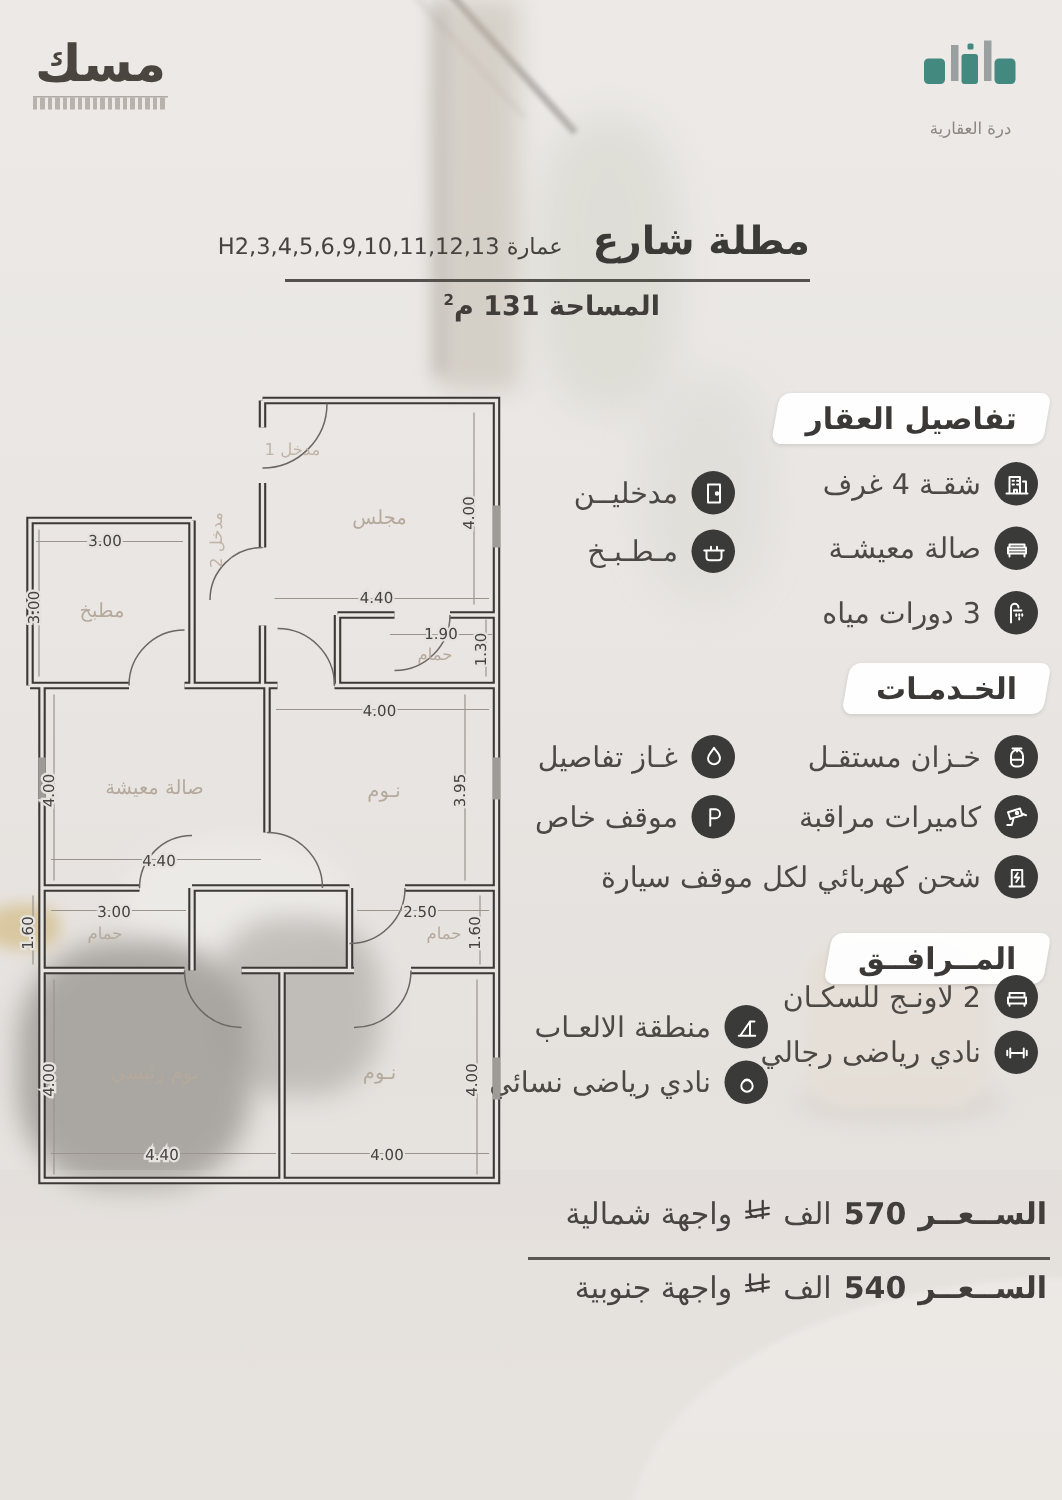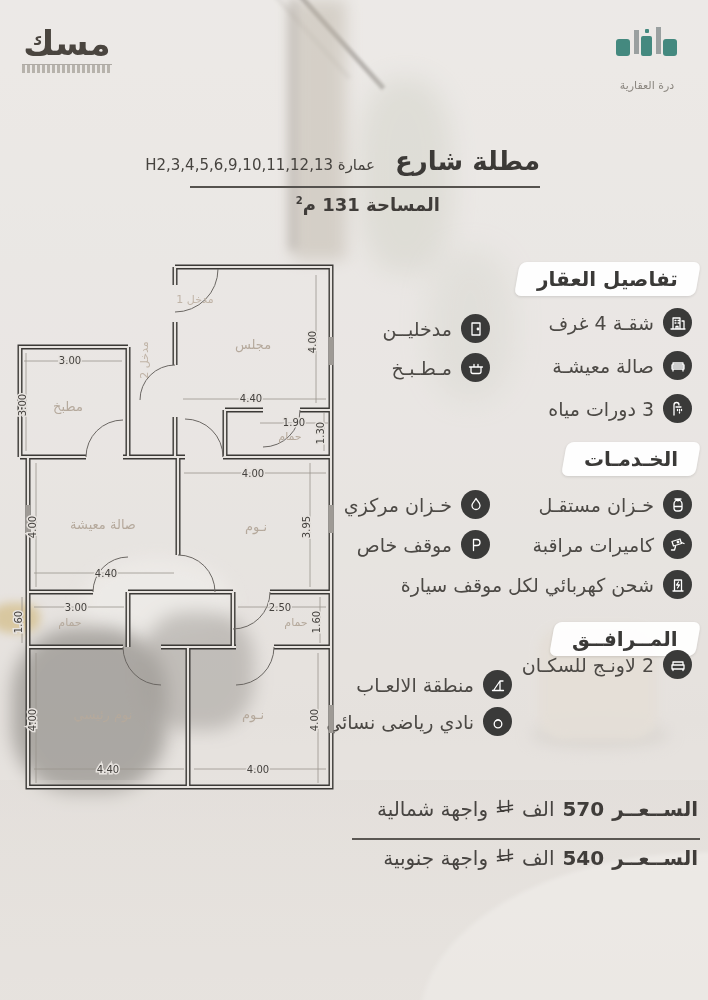--- a/index.html
+++ b/index.html
@@ -191,21 +191,21 @@
         <span class="lbl">شحن كهربائي لكل موقف سيارة</span>
       </div>
     </div>
     <div class="list" style="top:490px;right:218px;gap:11px;">
       <div class="row">
         <span class="badge">
             <svg viewBox="0 0 16 16" fill="none" stroke="#fff" stroke-width="1.3" stroke-linecap="round" stroke-linejoin="round">
               <path d="M8 1.5c1.2 2.5 4 3.8 4 7a4 4 0 0 1-8 0c0-2.3 1.8-3.2 3-5.5z"></path>
             </svg>
           </span>
-        <span class="lbl">خـزان مركزي</span>
+        <span class="lbl">غـاز تفاصيل</span>
       </div>
       <div class="row">
         <span class="badge">
             <svg viewBox="0 0 16 16" fill="none" stroke="#fff" stroke-width="1.3" stroke-linecap="round" stroke-linejoin="round">
               <path d="M5.5 13.5V2.5h3.5a3 3 0 0 1 0 6H5.5"></path>
             </svg>
           </span>
         <span class="lbl">موقف خاص</span>
       </div>
     </div>
@@ -214,20 +214,28 @@
       <span>المــرافــق</span>
     </div>
     <div class="list" style="top:650px;right:16px;gap:8px;">
       <div class="row">
         <span class="badge">
             <svg viewBox="0 0 16 16" fill="none" stroke="#fff" stroke-width="1.3" stroke-linecap="round" stroke-linejoin="round">
               <path d="M3 8V5h10v3M2 8h12v4H2zM3 12v1.5M13 12v1.5"></path>
             </svg>
           </span>
         <span class="lbl">2 لاونـج للسكـان</span>
+      </div>
+      <div class="row">
+        <span class="badge">
+            <svg viewBox="0 0 16 16" fill="none" stroke="#fff" stroke-width="1.3" stroke-linecap="round" stroke-linejoin="round">
+              <path d="M1.5 6.5v3M3.5 5v6M12.5 5v6M14.5 6.5v3M3.5 8h9"></path>
+            </svg>
+          </span>
+        <span class="lbl">نادي رياضى رجالي</span>
       </div>
     </div>
     <div class="list" style="top:670px;right:196px;gap:8px;">
       <div class="row">
         <span class="badge">
             <svg viewBox="0 0 16 16" fill="none" stroke="#fff" stroke-width="1.3" stroke-linecap="round" stroke-linejoin="round">
               <path d="M2.5 13.5h11M3.5 13.5L10 4h3M10 4v9.5"></path>
             </svg>
           </span>
         <span class="lbl">منطقة الالعـاب</span>

